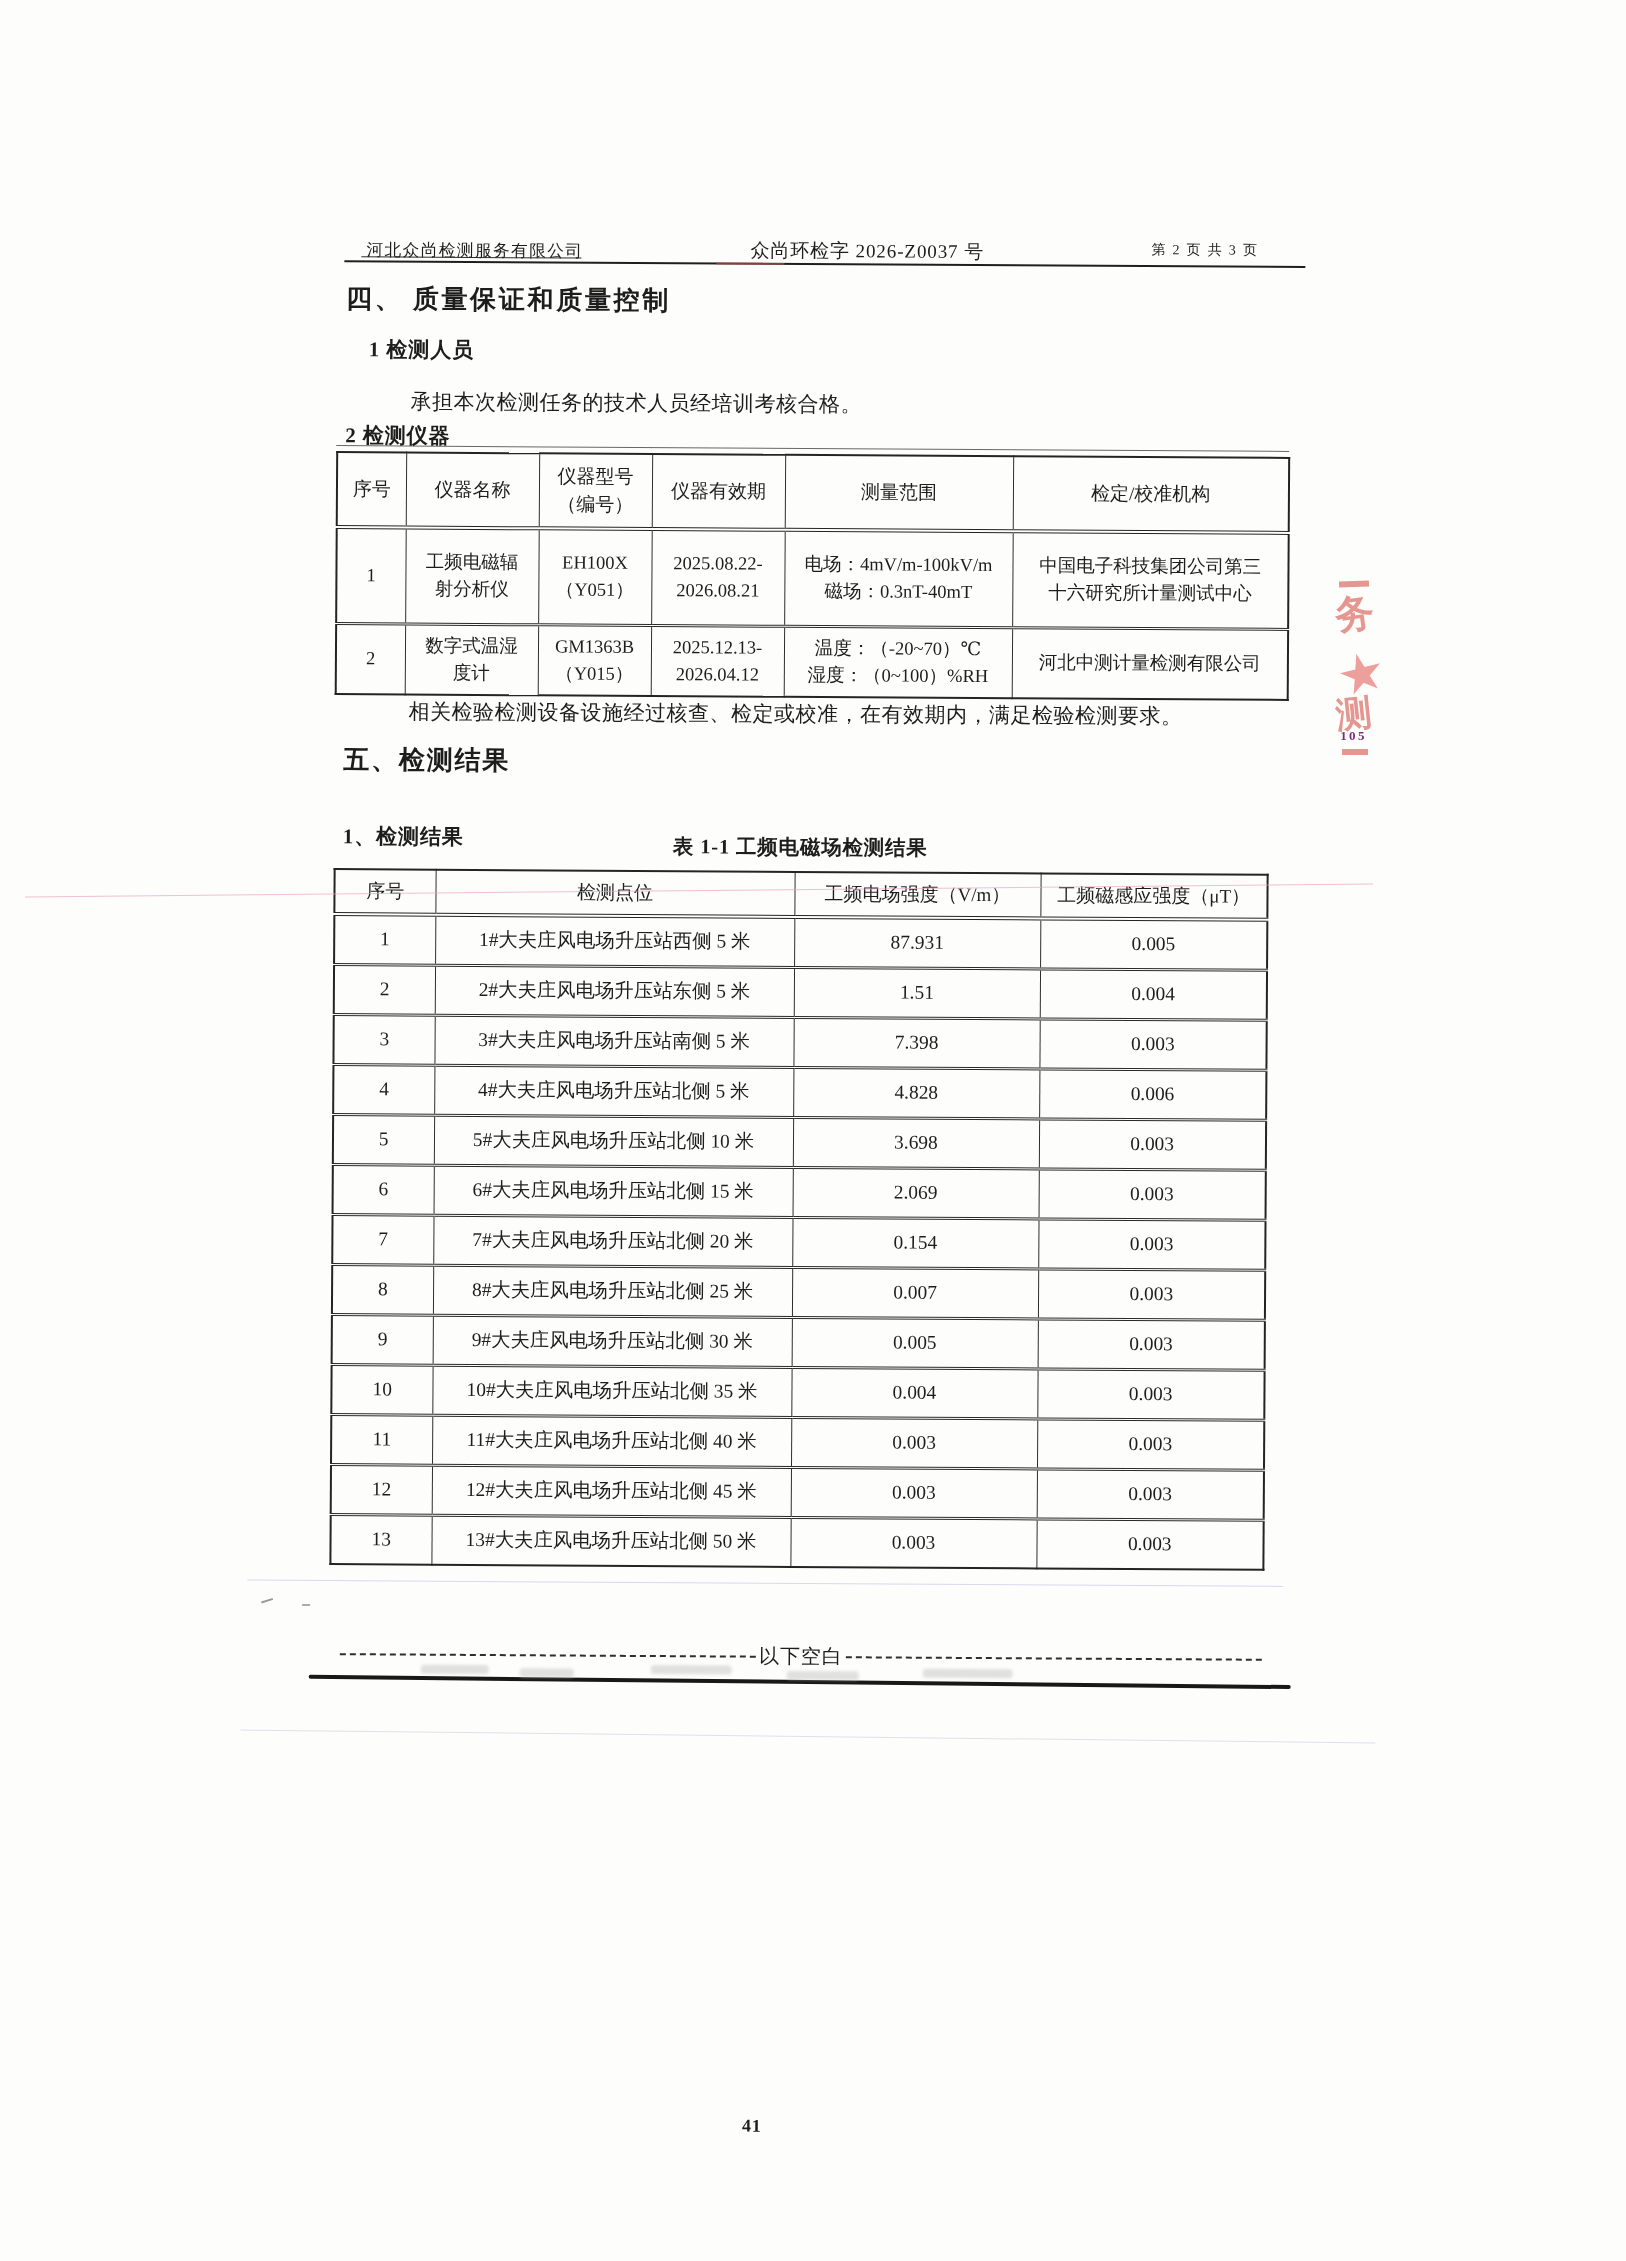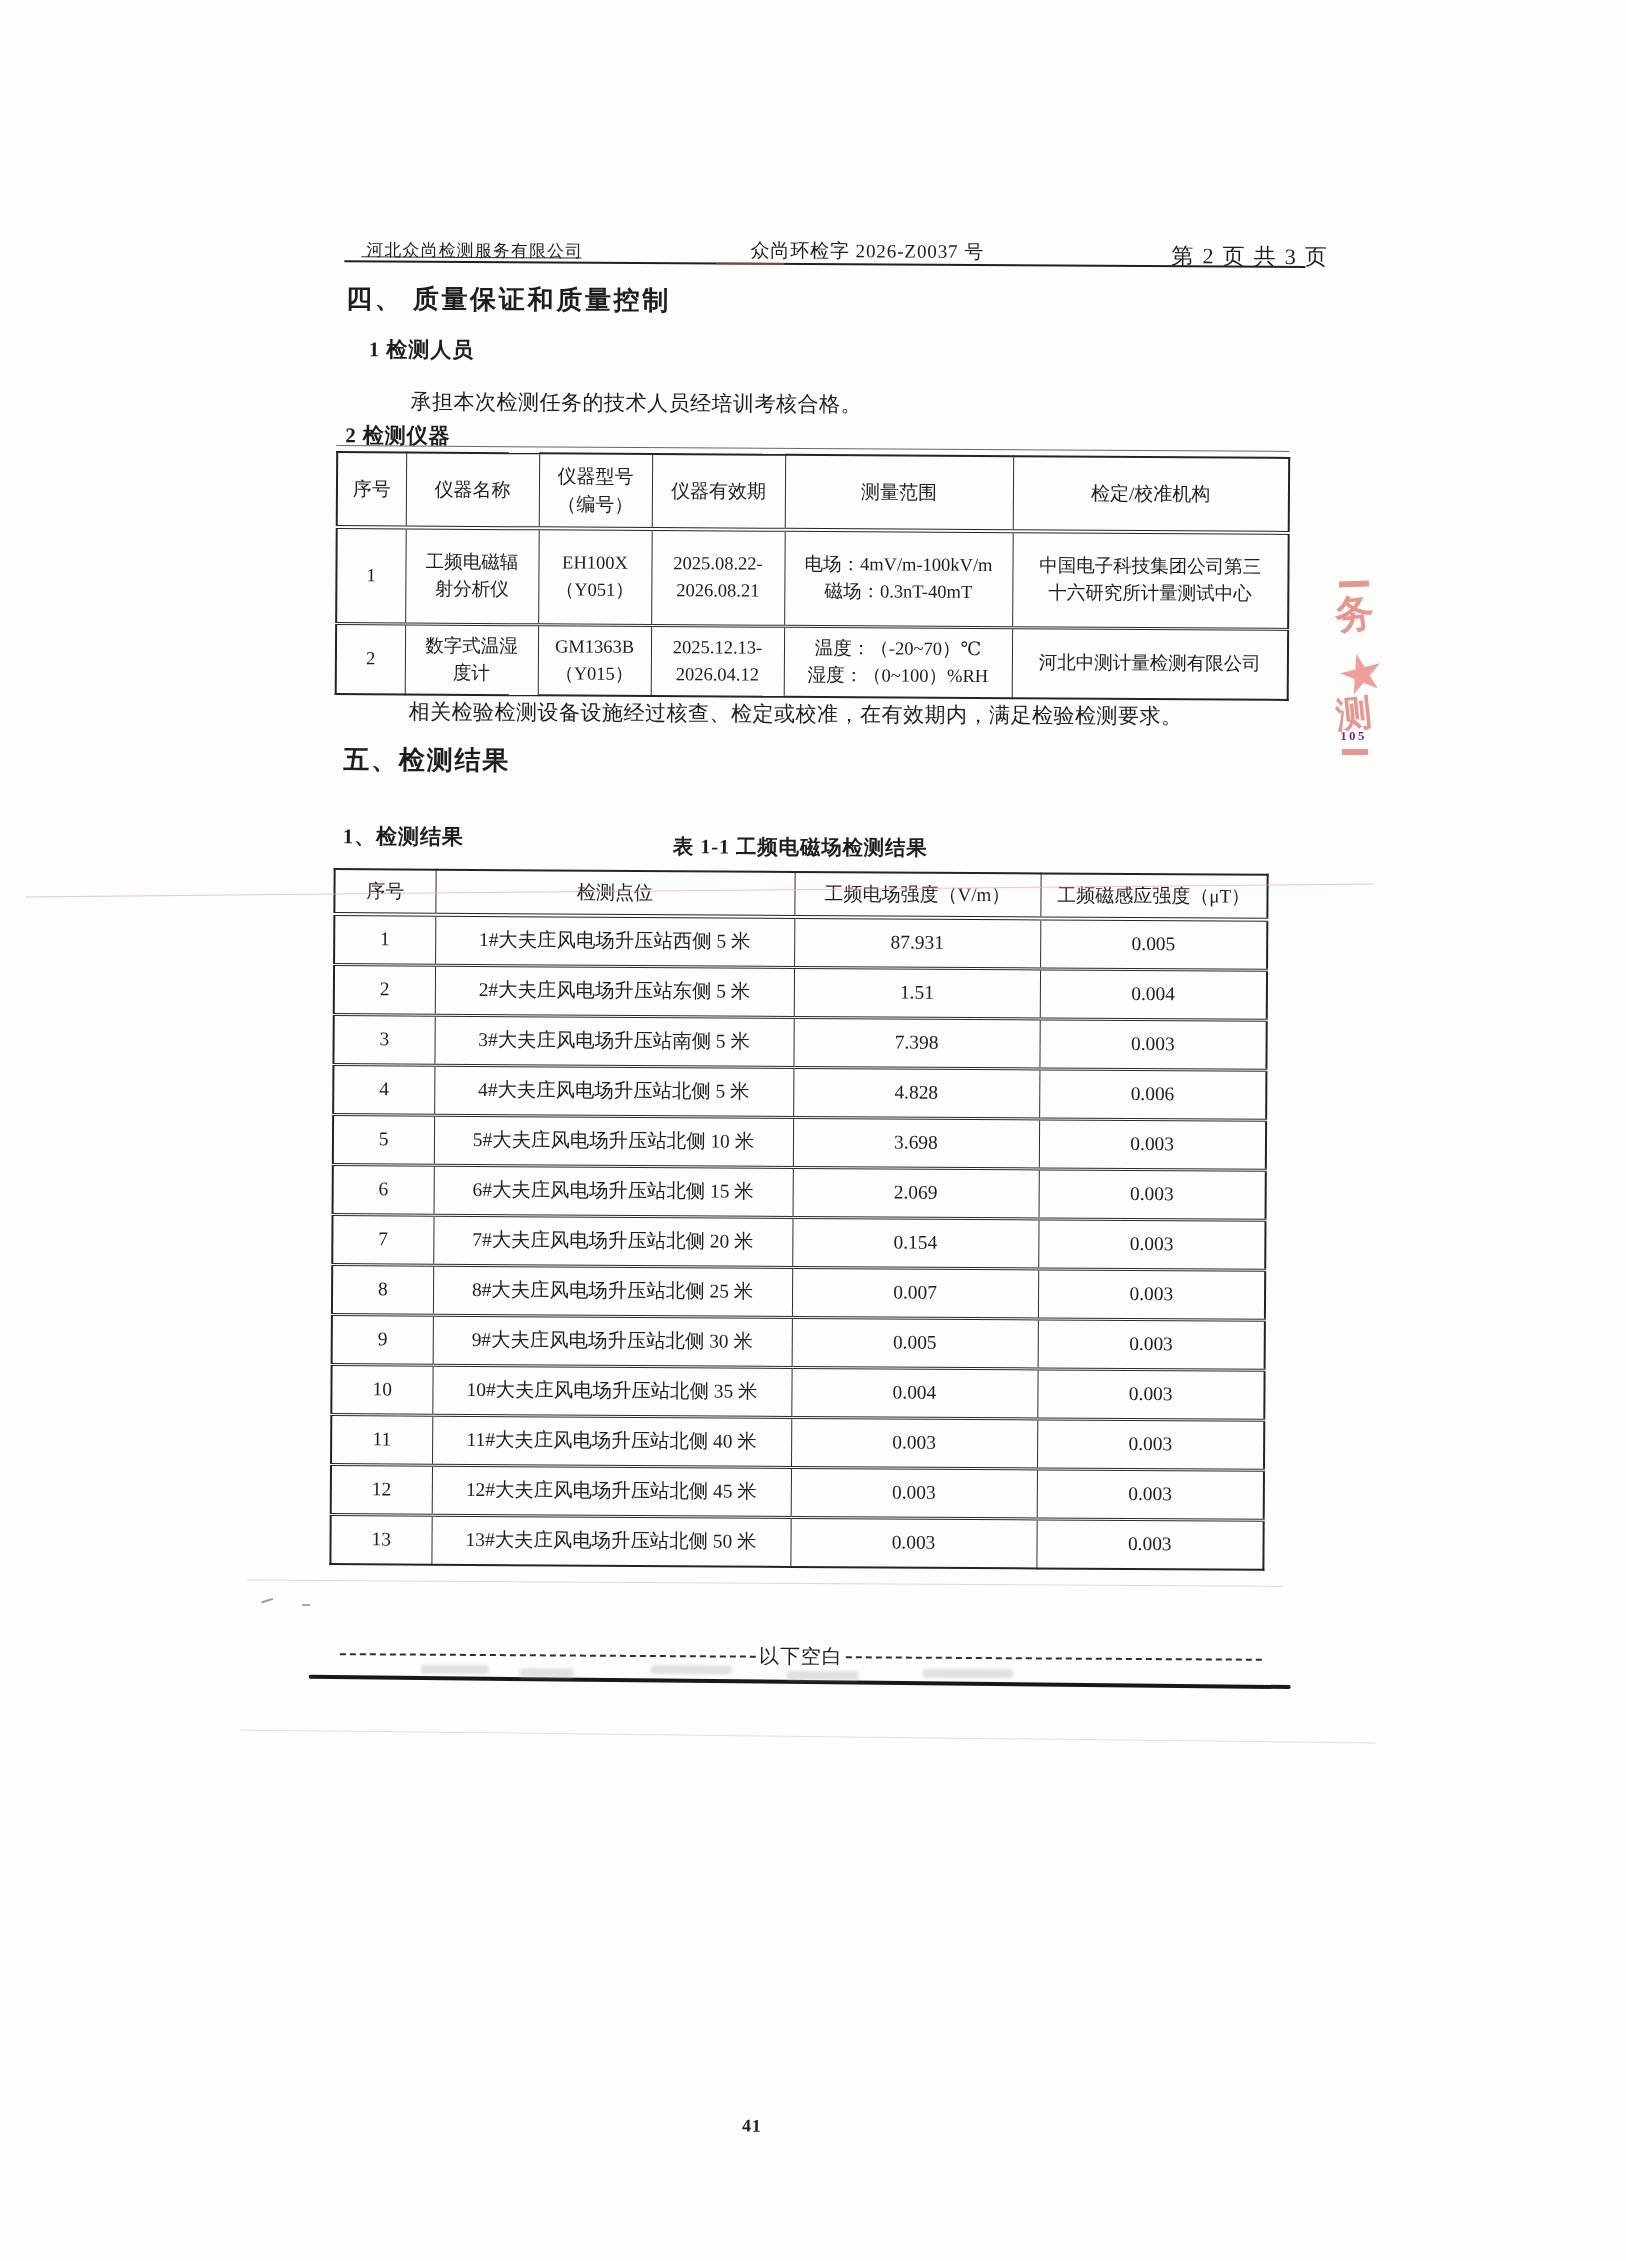--- a/index.html
+++ b/index.html
@@ -5,21 +5,21 @@
   html,body{margin:0;padding:0;background:#e8e8e8;}
   .page{position:relative;width:1627px;height:2301px;background:#fdfdfb;overflow:hidden;
         font-family:"Liberation Serif","DejaVu Serif",serif;color:#1d1d1d;}
   .content{position:absolute;left:0;top:0;width:1627px;height:2301px;
            transform:rotate(0.35deg);transform-origin:814px 158px;}
   .abs{position:absolute;}
 
   
   .hdr-company{left:367px;top:241px;font-size:16.7px;letter-spacing:1.4px;}
   .hdr-docno{left:751px;top:238px;font-size:19px;letter-spacing:0.9px;}
-  .hdr-pages{left:1152px;top:239px;font-size:22px;letter-spacing:1.8px;margin-left:20px;}
+  .hdr-pages{left:1152px;top:239px;font-size:14px;letter-spacing:1.8px;}
   .hdr-underline{left:362px;top:259px;width:220px;height:1.4px;background:#2c2c2c;}
   .hdr-rule{left:345px;top:263px;width:961px;height:1.8px;background:#1f1f1f;}
   .hdr-rule-red{left:717px;top:263px;width:68px;height:1.8px;background:#c0504a;opacity:.65;}
 
   
   .h-big{font-weight:bold;font-size:26px;letter-spacing:2.7px;}
   .h-sub{font-weight:bold;font-size:21px;letter-spacing:0.9px;}
   .para{font-size:21px;letter-spacing:0.5px;}
   .s4-title{left:347px;top:284px;}
   .s4-sub1{left:347px;top:338px;margin-left:23px;}

